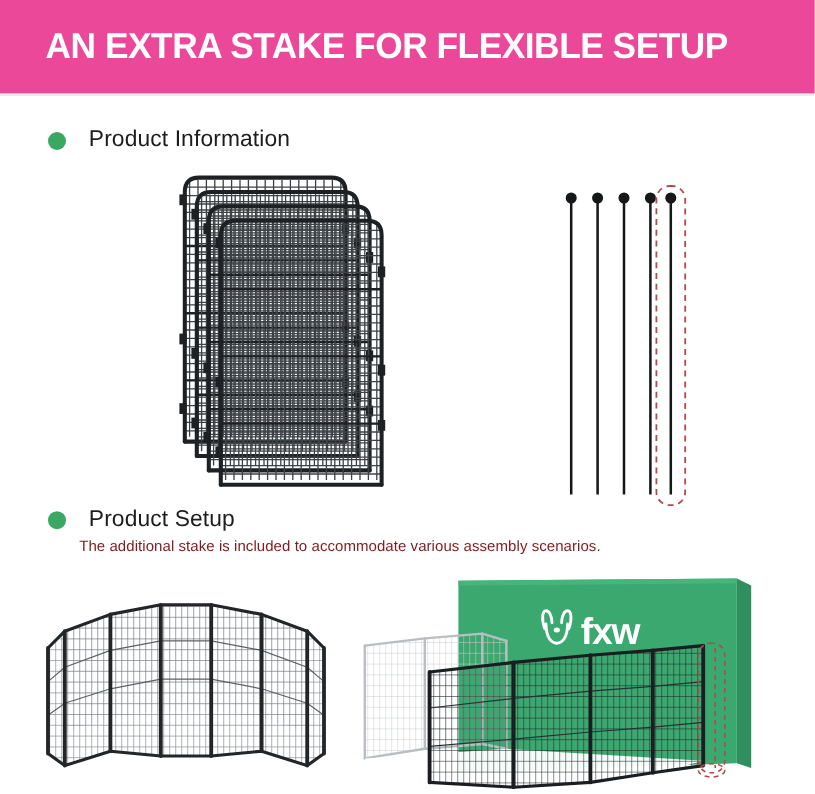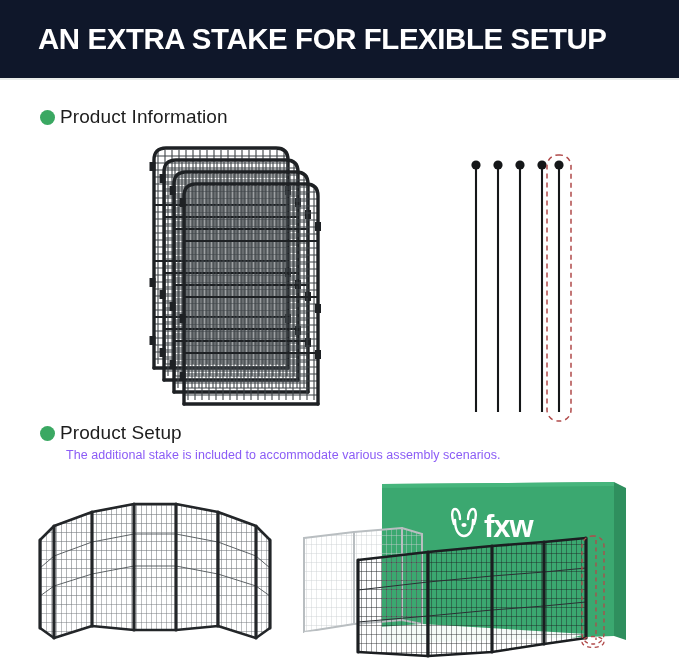--- a/index.html
+++ b/index.html
@@ -15,21 +15,21 @@
     position: relative;
   }
 
   
   .header {
     position: absolute;
     left: 0;
     top: 0;
     width: 679px;
     height: 78px;
-    background: #0f172a;
+    background: #ec4899;
     box-sizing: border-box;
     padding-left: 11px;
   }
   .header-title {
     position: absolute;
     left: 38px;
     top: 21px;
     font-size: 30px;
     line-height: 36px;
     font-weight: bold;
@@ -46,21 +46,21 @@
     width: 679px;
     height: 2px;
     background: #e9ecea;
   }
 
   
   .section-head {
     position: absolute;
     display: flex;
     align-items: center;
-    gap: 5px;
+    gap: 19px;
   }
   .bullet-dot {
     width: 15px;
     height: 15px;
     border-radius: 50%;
     background: #3aa862;
     flex: 0 0 auto;
   }
   .section-label {
     font-size: 19px;
@@ -69,21 +69,21 @@
     white-space: nowrap;
   }
   #head-product { left: 40px; top: 106px; }
   #head-flexible { left: 40px; top: 422px; }
 
   .section-sub {
     position: absolute;
     left: 66px;
     top: 448px;
     font-size: 12.5px;
-    color: #8b5cf6;
+    color: #7f1d1d;
     white-space: nowrap;
     letter-spacing: 0.05px;
   }
 
   
   .illus {
     position: absolute;
     display: block;
   }
   #panels-illus { left: 128px; top: 138px; }

